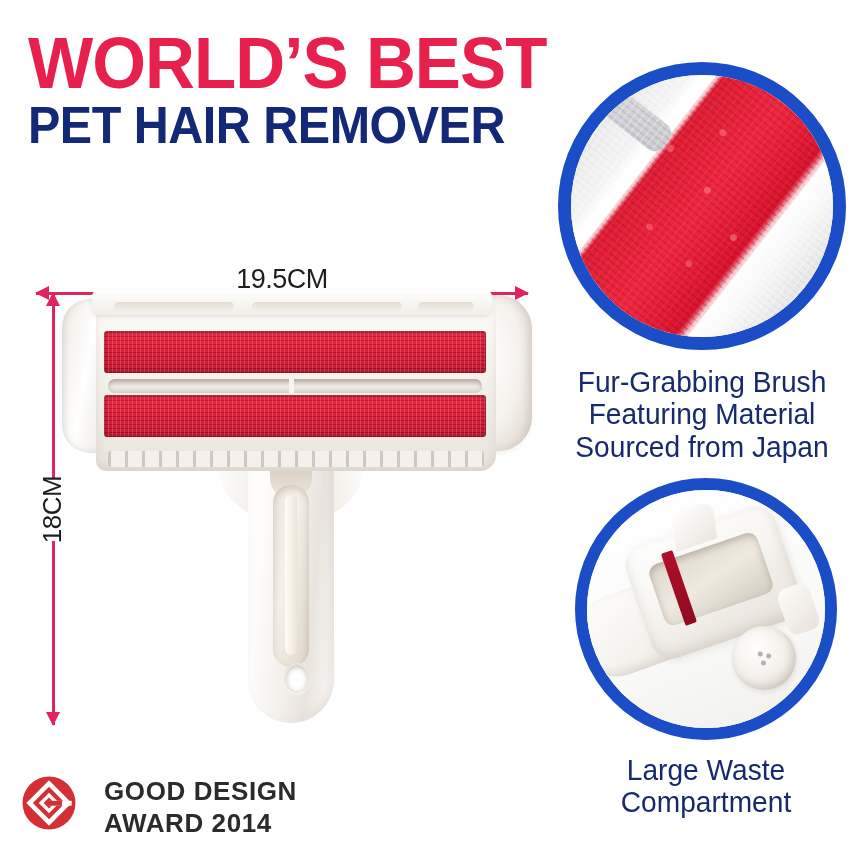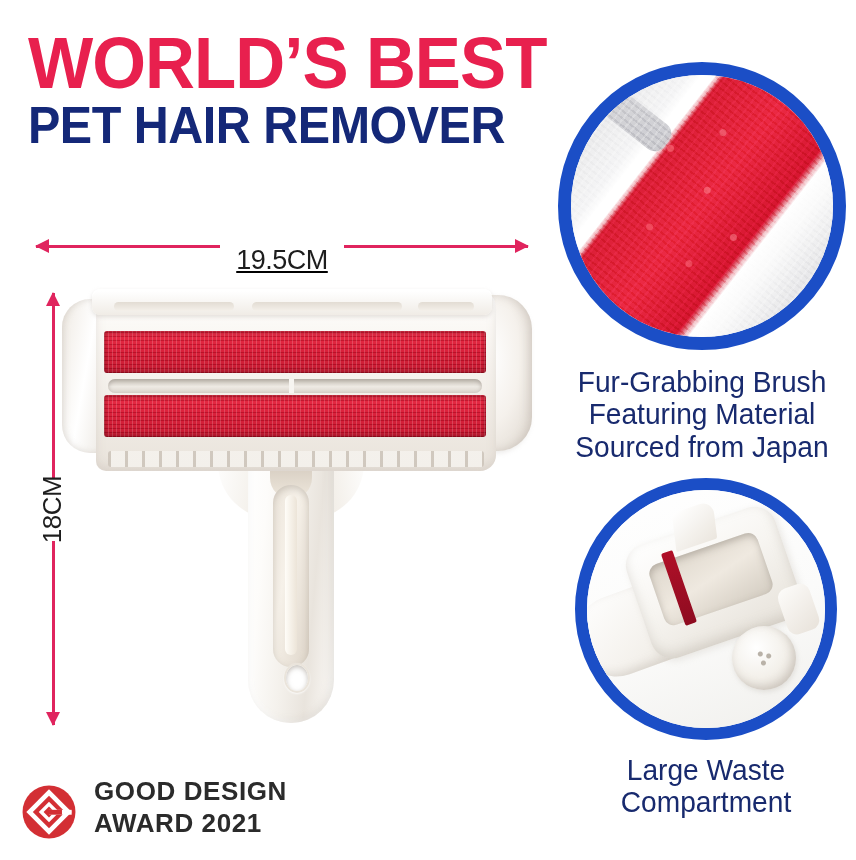--- a/index.html
+++ b/index.html
@@ -48,25 +48,25 @@
     margin-top: 4px;
     transform: scaleX(0.95);
     transform-origin: left center;
     white-space: nowrap;
   }
 
   
   .dim-h {
     position: absolute;
     left: 36px;
-    top: 245px;
+    top: 259px;
     width: 492px;
     height: 36px;
     display: flex;
-    align-items: flex-start;
+    align-items: flex-end;
     text-decoration: underline;
   }
   .dim-h .bar {
     flex: 1;
     height: 3px;
     background: #e0245e;
     position: relative;
   }
   .dim-h .bar.left::before,
   .dim-h .bar.right::after {
@@ -468,22 +468,22 @@
     border-radius: 10px;
     transform: rotate(-19deg);
   }
 
   
   .award {
     position: absolute;
     left: 22px;
     top: 776px;
     display: flex;
-    align-items: flex-end;
-    gap: 18px;
+    align-items: flex-start;
+    gap: 28px;
   }
   .award-mark {
     width: 54px; height: 54px;
     flex-shrink: 0;
   }
   .award-text {
     font-family: "Liberation Sans Narrow", "Liberation Sans", sans-serif;
     font-weight: bold;
     color: #2b2b2b;
     font-size: 26px;
@@ -581,17 +581,17 @@
       <circle cx="50" cy="50" r="49" fill="#d32f34"></circle>
       <path d="M50 8 L92 50 L50 92 L8 50 Z" fill="#ffffff"></path>
       <path d="M50 20 L80 50 L50 80 L20 50 Z" fill="#d32f34"></path>
       <path d="M50 31 L69 50 L50 69 L31 50 Z" fill="#ffffff"></path>
       <path d="M50 40 L60 50 L50 60 L40 50 Z" fill="#d32f34"></path>
       <rect x="50" y="46" width="42" height="9" fill="#ffffff"></rect>
       <rect x="50" y="46" width="24" height="9" fill="#d32f34"></rect>
     </svg>
     <div class="award-text">
       <div>GOOD DESIGN</div>
-      <div>AWARD 2021</div>
+      <div>AWARD 2014</div>
     </div>
   </div>
 
 </div>
 
 </body></html>

